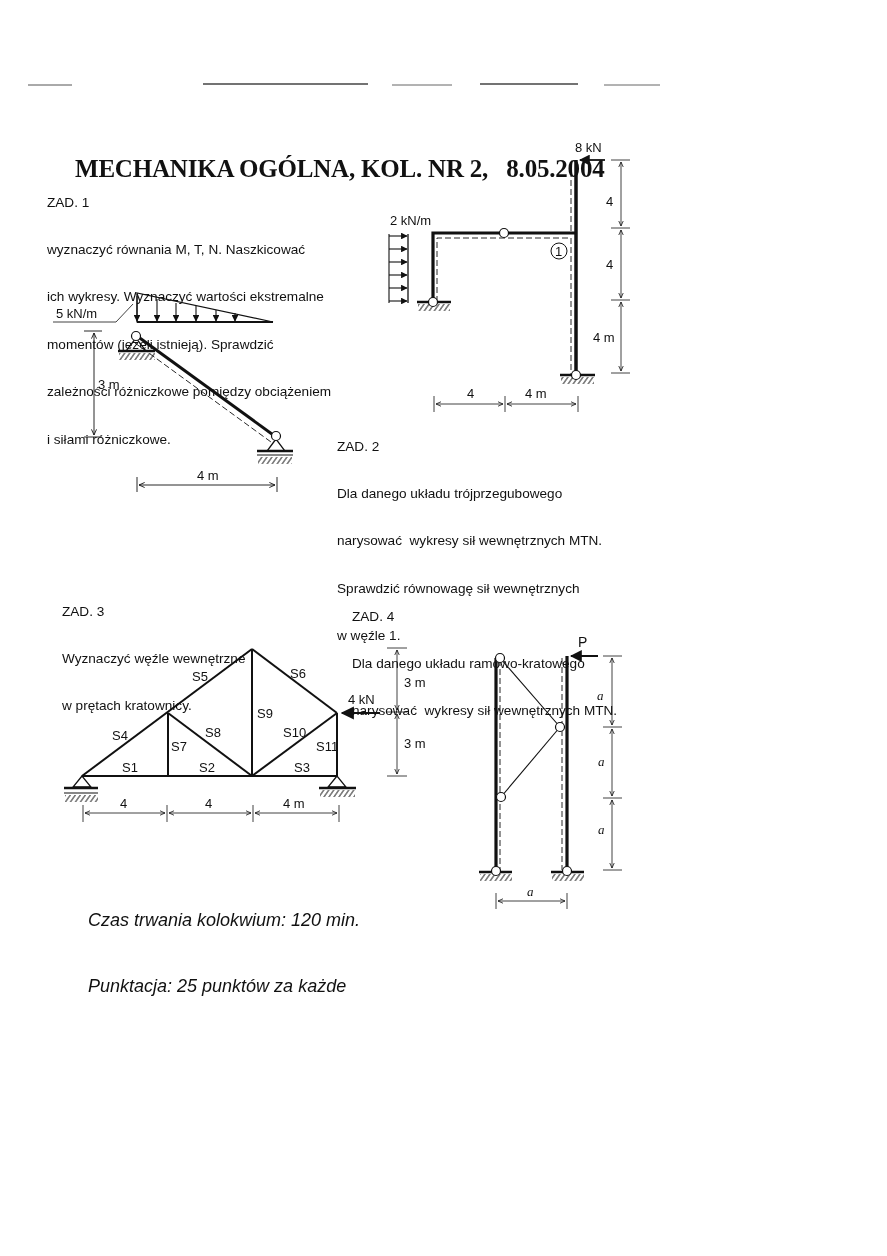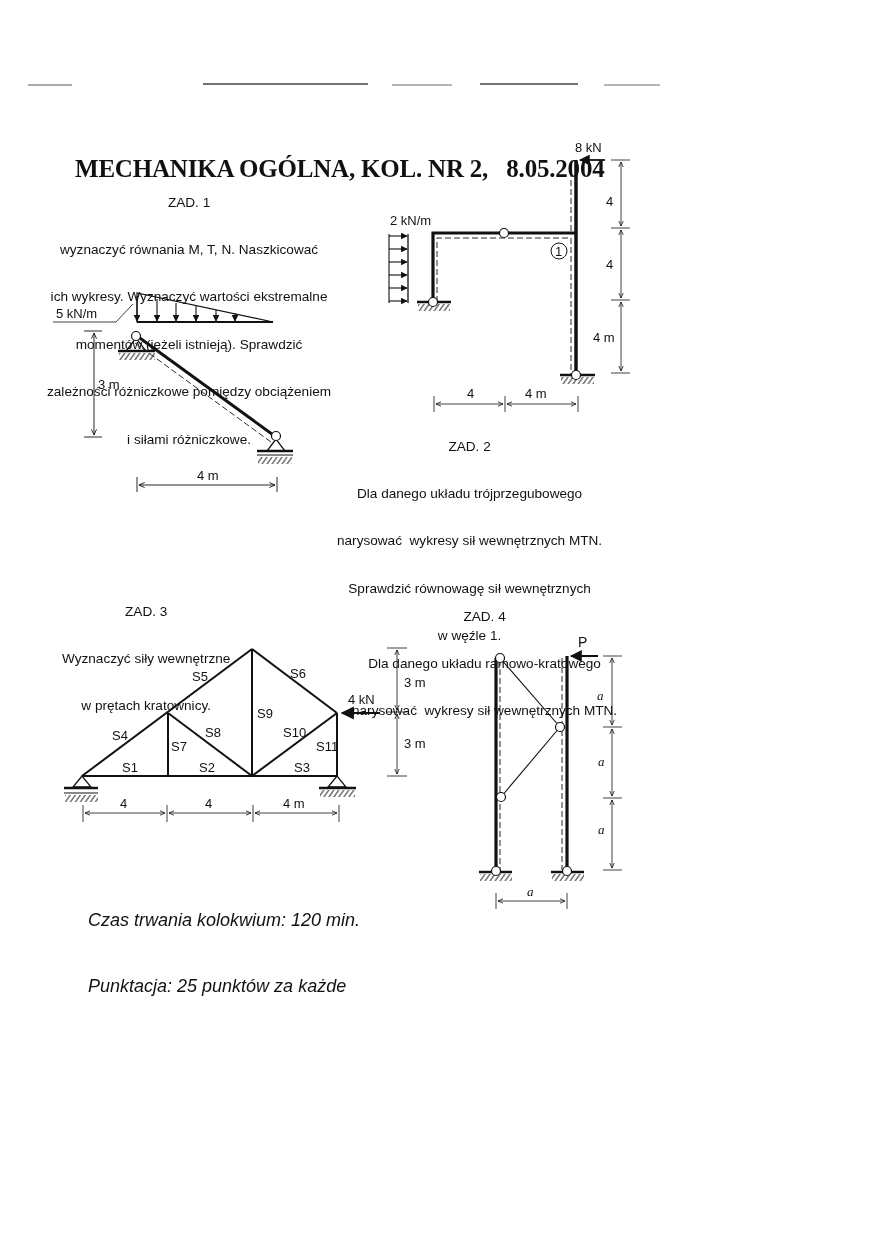--- a/index.html
+++ b/index.html
@@ -1,21 +1,21 @@
 <!DOCTYPE html>
 <html><head>
 <meta charset="utf-8">
 <style>
   html, body { margin: 0; padding: 0; background: #ffffff; }
   body { width: 887px; height: 1256px; position: relative; overflow: hidden;
          font-family: "Liberation Sans", sans-serif; color: #111; }
   .abs { position: absolute; }
   .title { font-family: "Liberation Serif", serif; font-weight: bold; font-size: 25px;
            left: 75px; top: 107px; white-space: pre; letter-spacing: -0.2px; margin-top: 48px; }
-  .txt { font-size: 13.6px; line-height: 15.8px; white-space: pre; text-align: center; }
+  .txt { font-size: 13.6px; line-height: 15.8px; white-space: pre; }
   .italic { font-style: italic; font-size: 18px; line-height: 22px; white-space: pre; }
   svg { position: absolute; left: 0; top: 0; overflow: visible; }
   svg text { font-family: "Liberation Sans", sans-serif; font-size: 13px; fill: #111; }
   svg text.it { font-family: "Liberation Serif", serif; font-style: italic; }
 </style>
 </head>
 <body>
 
 <svg width="887" height="1256">
   <line x1="28" y1="85" x2="72" y2="85" stroke="#555" stroke-width="1"></line>
@@ -39,21 +39,21 @@
 <div class="abs txt" style="left:337px; top:407px;">
   <div>ZAD. 2</div>
   <div>Dla danego układu trójprzegubowego</div>
   <div>narysować  wykresy sił wewnętrznych MTN.</div>
   <div>Sprawdzić równowagę sił wewnętrznych</div>
   <div>w węźle 1.</div>
 </div>
 
 <div class="abs txt" style="left:62px; top:572px;">
   <div>ZAD. 3</div>
-  <div>Wyznaczyć siły wewnętrzne</div>
+  <div>Wyznaczyć węźle wewnętrzne</div>
   <div>w prętach kratownicy.</div>
 </div>
 
 <div class="abs txt" style="left:352px; top:577px;">
   <div>ZAD. 4</div>
   <div>Dla danego układu ramowo-kratowego</div>
   <div>narysować  wykresy sił wewnętrznych MTN.</div>
 </div>
 
 <div class="abs italic" style="left:88px; top:865px;">

